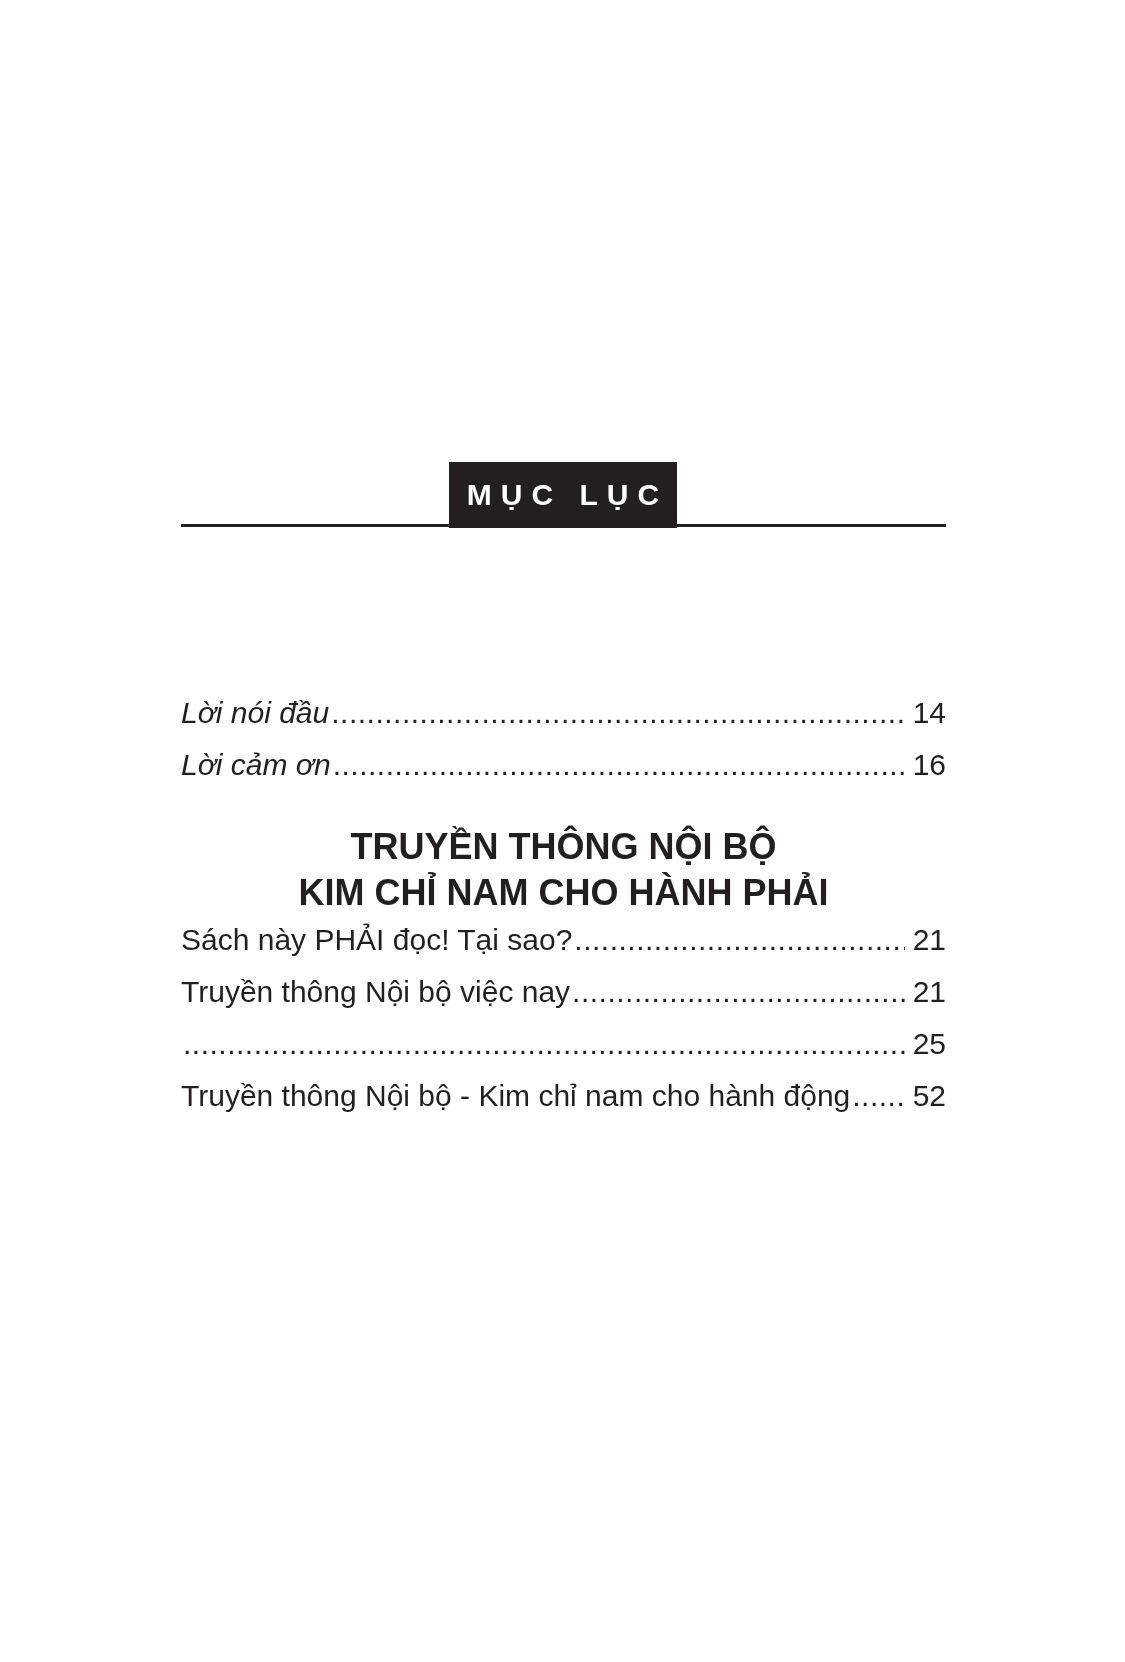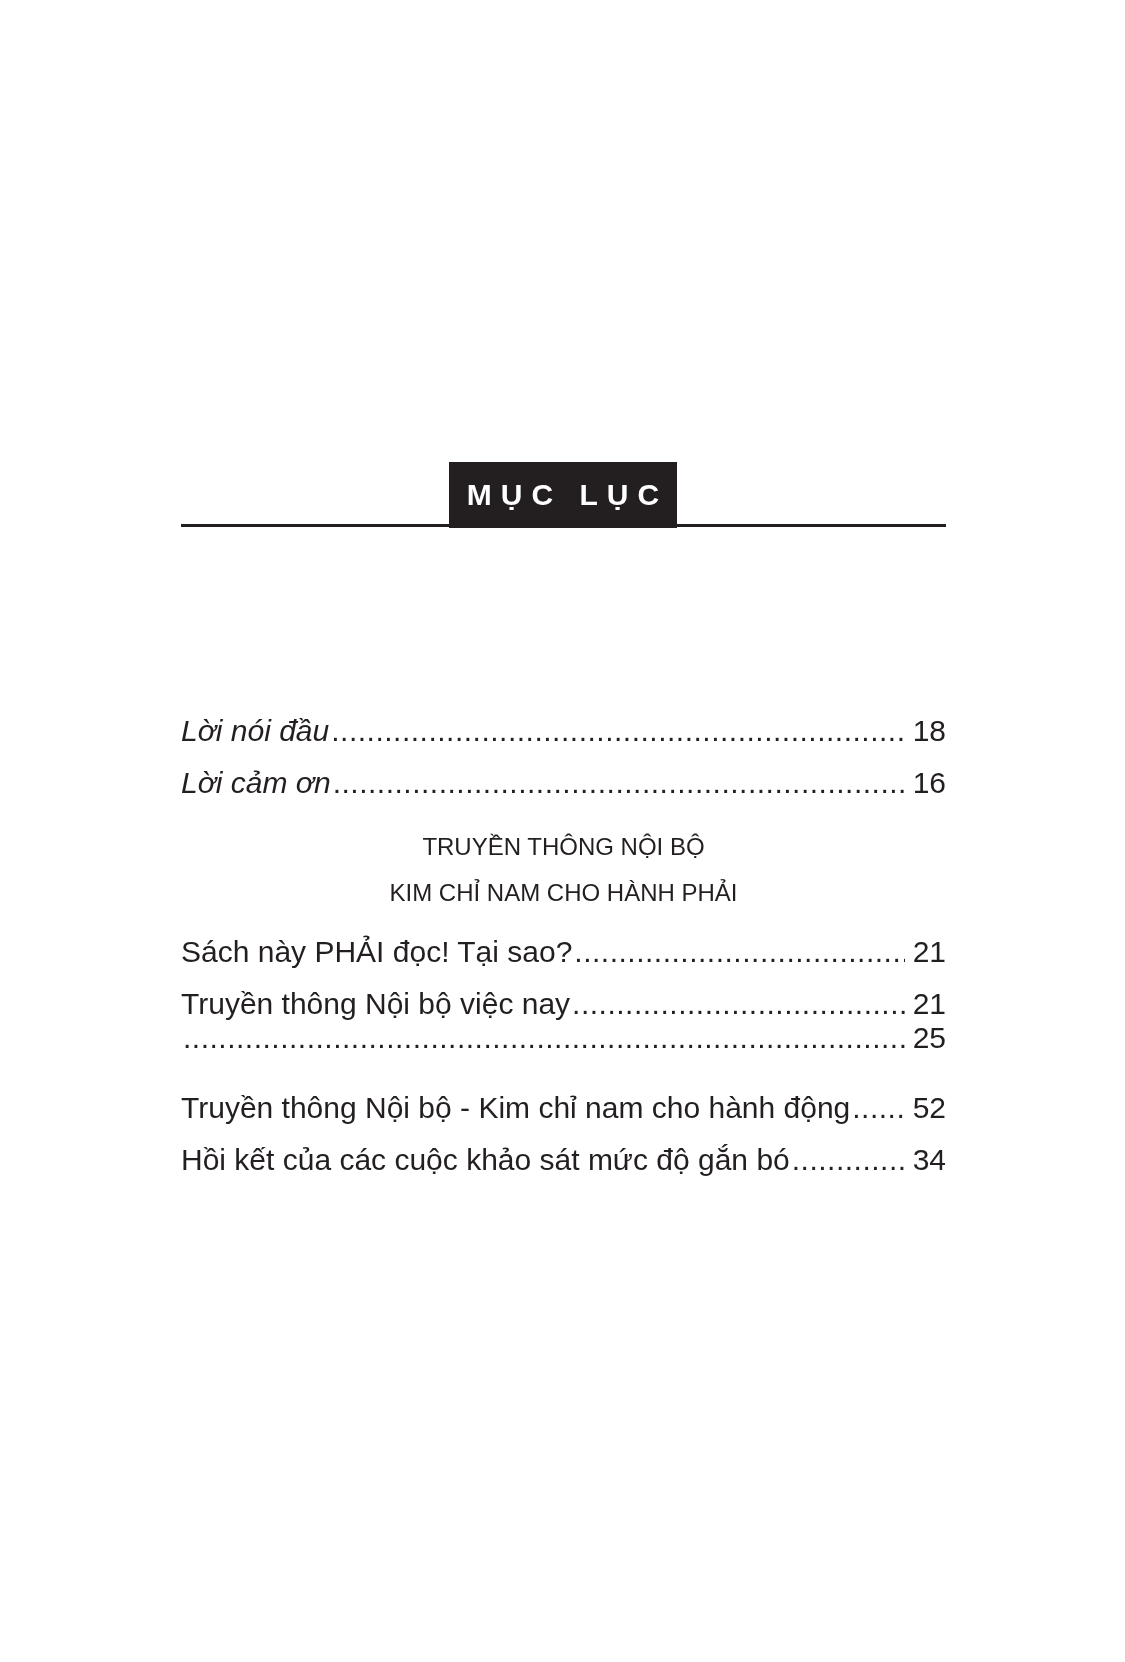--- a/index.html
+++ b/index.html
@@ -56,21 +56,20 @@
   .row {
     display: flex;
     align-items: baseline;
     line-height: 36px;
     height: 36px;
     margin-bottom: 16px;
   }
   .row .title {
     white-space: nowrap;
     flex: 0 0 auto;
-    margin-top: 18px;
   }
   .row .title.italic {
     font-style: italic;
   }
   .dots {
     flex: 1 1 auto;
     overflow: hidden;
     white-space: nowrap;
     min-width: 24px;
     margin: 0 8px 0 2px;
@@ -78,44 +77,44 @@
   }
   .dots::after {
     content: "..........................................................................................................................................................";
   }
   .num {
     flex: 0 0 auto;
     white-space: nowrap;
   }
   .section-heading {
     text-align: center;
-    font-weight: normal;
-    font-size: 24px;
+    font-weight: bold;
+    font-size: 36px;
     line-height: 46px;
     margin-top: 41px;
-    margin-bottom: 0;
+    margin-bottom: 6px;
   }
 </style>
 </head>
 <body>
 
 <div class="page">
 
   <div class="header-rule"></div>
 
   <div class="banner">
     <span>MỤC LỤC</span>
   </div>
 
   <div class="toc">
 
     <div class="row">
       <span class="title italic">Lời nói đầu</span>
       <span class="dots"></span>
-      <span class="num">18</span>
+      <span class="num">14</span>
     </div>
 
     <div class="row">
       <span class="title italic">Lời cảm ơn</span>
       <span class="dots"></span>
       <span class="num">16</span>
     </div>
 
     <div class="section-heading">
       <div>TRUYỀN THÔNG NỘI BỘ</div>
@@ -140,20 +139,15 @@
       <span class="num">25</span>
     </div>
 
     <div class="row">
       <span class="title">Truyền thông Nội bộ - Kim chỉ nam cho hành động</span>
       <span class="dots"></span>
       <span class="num">52</span>
     </div>
 
 
-    <div class="row">
-      <span class="title">Hồi kết của các cuộc khảo sát mức độ gắn bó</span>
-      <span class="dots"></span>
-      <span class="num">34</span>
-    </div>
 
   </div>
 </div>
 
 </body></html>

